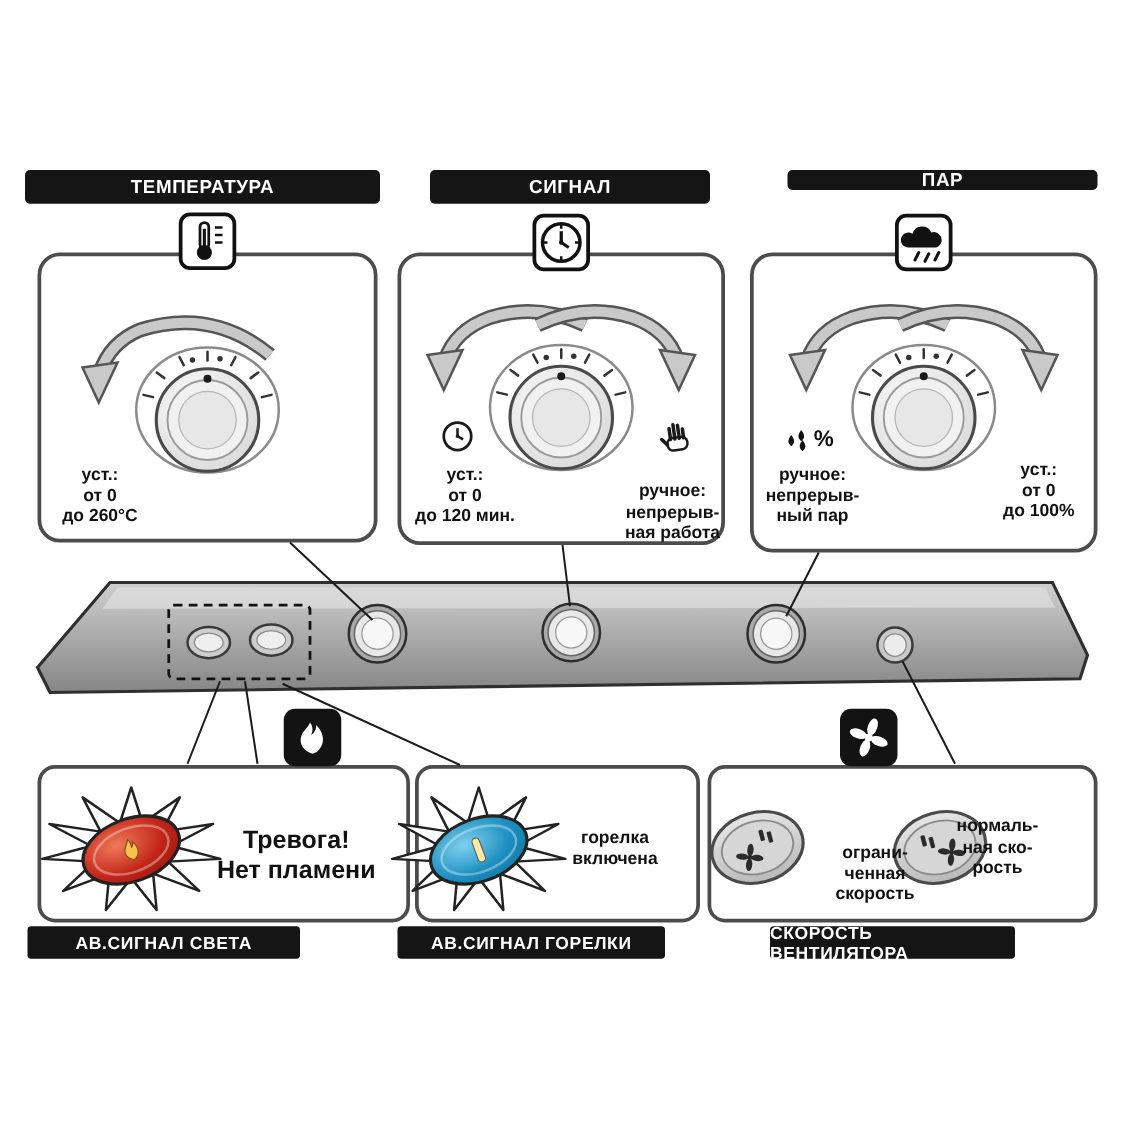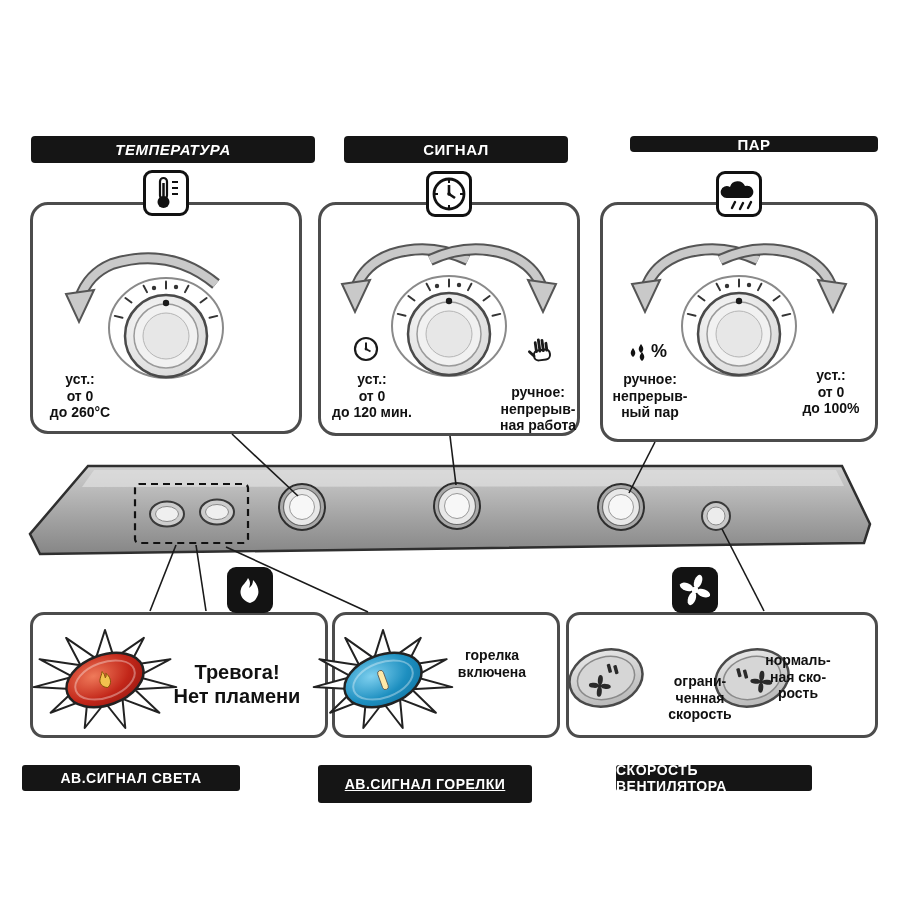--- a/index.html
+++ b/index.html
@@ -1,19 +1,19 @@
 <!DOCTYPE html>
 <html><head>
 <meta charset="utf-8">
 <style>
   * { margin:0; padding:0; box-sizing:border-box; }
   html,body { width:900px; height:900px; background:#fff; font-family:"Liberation Sans", sans-serif; position:relative; overflow:hidden; }
   .abs { position:absolute; }
   .bar { background:#151515; color:#fff; font-weight:bold; font-size:15px; display:flex; align-items:center; justify-content:center; border-radius:4px; letter-spacing:.5px; }
-  .bar.small { font-size:14px; border-radius:3px;margin-top:24px; }
+  .bar.small { font-size:14px; border-radius:3px; }
   .callout { border:3px solid #4c4c4c; border-radius:18px; background:#fff; }
   .callout.bottom { border-radius:14px; }
   .tile { width:46px; height:46px; border-radius:9px; display:flex; align-items:center; justify-content:center; }
   .tile.white { background:#fff; border:3px solid #111; }
   .tile.black { background:#131313; }
   .txt { font-weight:bold; font-size:14px; line-height:1.18; text-align:center; white-space:pre-line; color:#111; }
   svg.layer { position:absolute; left:0; top:0; pointer-events:none; }
 </style>
 </head>
 <body>
@@ -292,45 +292,45 @@
     <g fill="#fff">
       <circle r="3.2"></circle>
       <ellipse transform="rotate(20) translate(9,0)" rx="7" ry="3.8"></ellipse>
       <ellipse transform="rotate(110) translate(9,0)" rx="7" ry="3.8"></ellipse>
       <ellipse transform="rotate(200) translate(9,0)" rx="7" ry="3.8"></ellipse>
       <ellipse transform="rotate(290) translate(9,0)" rx="7" ry="3.8"></ellipse>
     </g>
   </svg>
 </div>
 
-<div class="abs bar" style="left:31px;top:136px;width:284px;height:27px;font-style:italic;">ТЕМПЕРАТУРА</div>
+<div class="abs bar" style="left:20px;top:136px;width:284px;height:27px;">ТЕМПЕРАТУРА</div>
 <div class="abs bar" style="left:344px;top:136px;width:224px;height:27px;">СИГНАЛ</div>
 <div class="abs bar" style="left:630px;top:136px;width:248px;height:16px;">ПАР</div>
 
 <div class="abs bar small" style="left:22px;top:741px;width:218px;height:26px;">АВ.СИГНАЛ СВЕТА</div>
-<div class="abs bar small" style="left:318px;top:741px;width:214px;height:38px;text-decoration:underline;">АВ.СИГНАЛ ГОРЕЛКИ</div>
+<div class="abs bar small" style="left:318px;top:741px;width:214px;height:26px;">АВ.СИГНАЛ ГОРЕЛКИ</div>
 <div class="abs bar small" style="left:616px;top:741px;width:196px;height:26px;">СКОРОСТЬ ВЕНТИЛЯТОРА</div>
 
 <div class="abs txt" style="left:30px;top:371px;width:100px;">уст.:
 от 0
 до 260°C</div>
 <div class="abs txt" style="left:320px;top:371px;width:104px;">уст.:
 от 0
 до 120 мин.</div>
 <div class="abs txt" style="left:490px;top:384px;width:96px;">ручное:
 непрерыв-
 ная работа</div>
 <div class="abs txt" style="left:602px;top:371px;width:96px;">ручное:
 непрерыв-
 ный пар</div>
 <div class="abs txt" style="left:788px;top:367px;width:86px;">уст.:
 от 0
 до 100%</div>
 <div class="abs txt" style="left:162px;top:661px;width:150px;font-size:20px;">Тревога!
 Нет пламени</div>
-<div class="abs txt" style="left:430px;top:647px;width:124px;">горелка
+<div class="abs txt" style="left:430px;top:661px;width:124px;">горелка
 включена</div>
 <div class="abs txt" style="left:661px;top:652px;width:78px;margin-top:21px;">ограни-
 ченная
 скорость</div>
 <div class="abs txt" style="left:756px;top:652px;width:84px;">нормаль-
 ная ско-
 рость</div>
 
 </body></html>

